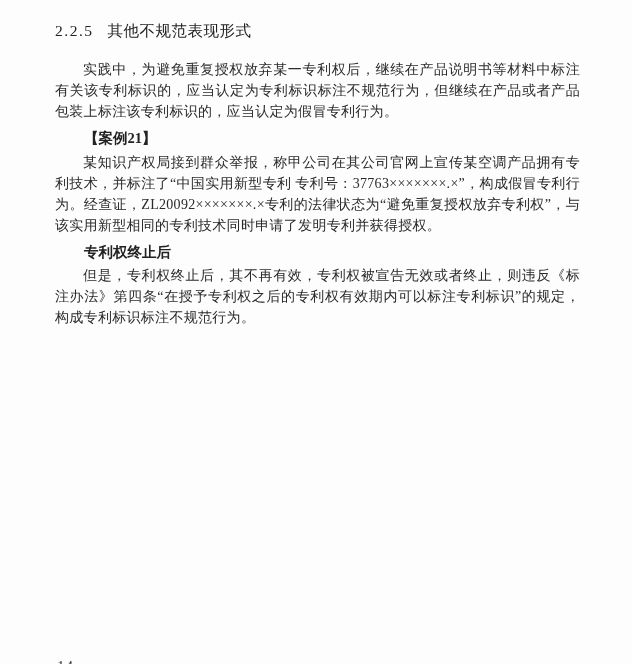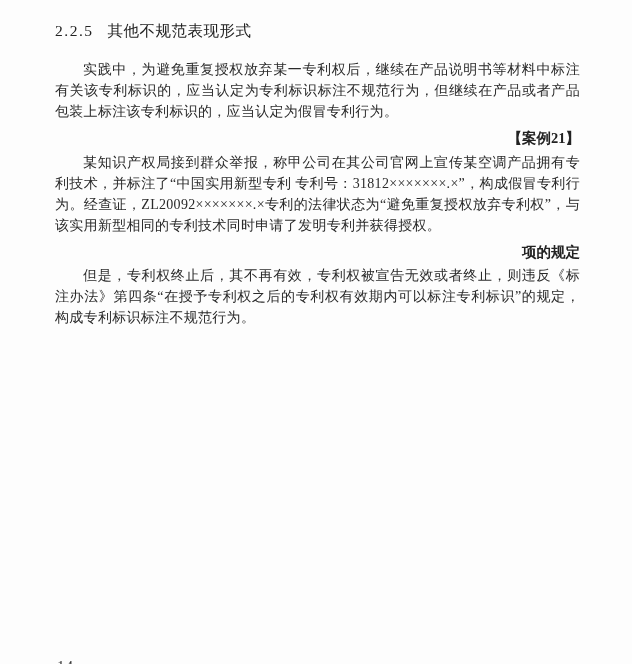--- a/index.html
+++ b/index.html
@@ -38,21 +38,20 @@
     color: #2a2a2a;
   }
   .block-heading {
     font-size: 14.5px;
     font-weight: bold;
     color: #222;
     text-indent: 2em;
     line-height: 22.5px;
     margin-top: 2px;
     margin-bottom: 2px;
-    text-align: right;
   }
   .page-number {
     position: absolute;
     left: 57px;
     top: 658px;
     font-size: 15px;
     letter-spacing: 1px;
     color: #333;
   }
 </style>
@@ -62,23 +61,23 @@
 <div class="page">
 
   <div class="section-heading">
     <span class="sec-num">2.2.5</span><span>其他不规范表现形式</span>
   </div>
 
   <p class="para">实践中，为避免重复授权放弃某一专利权后，继续在产品说明书等材料中标注有关该专利标识的，应当认定为专利标识标注不规范行为，但继续在产品或者产品包装上标注该专利标识的，应当认定为假冒专利行为。</p>
 
   <div class="block-heading">【案例21】</div>
 
-  <p class="para">某知识产权局接到群众举报，称甲公司在其公司官网上宣传某空调产品拥有专利技术，并标注了“中国实用新型专利 专利号：31812×××××××.×”，构成假冒专利行为。经查证，ZL20092×××××××.×专利的法律状态为“避免重复授权放弃专利权”，与该实用新型相同的专利技术同时申请了发明专利并获得授权。</p>
+  <p class="para">某知识产权局接到群众举报，称甲公司在其公司官网上宣传某空调产品拥有专利技术，并标注了“中国实用新型专利 专利号：37763×××××××.×”，构成假冒专利行为。经查证，ZL20092×××××××.×专利的法律状态为“避免重复授权放弃专利权”，与该实用新型相同的专利技术同时申请了发明专利并获得授权。</p>
 
-  <div class="block-heading">项的规定</div>
+  <div class="block-heading">专利权终止后</div>
 
 
   <p class="para">但是，专利权终止后，其不再有效，专利权被宣告无效或者终止，则违反《标注办法》第四条“在授予专利权之后的专利权有效期内可以标注专利标识”的规定，构成专利标识标注不规范行为。</p>
 
 
   <div class="page-number">14</div>
 
 </div>
 
 </body></html>

